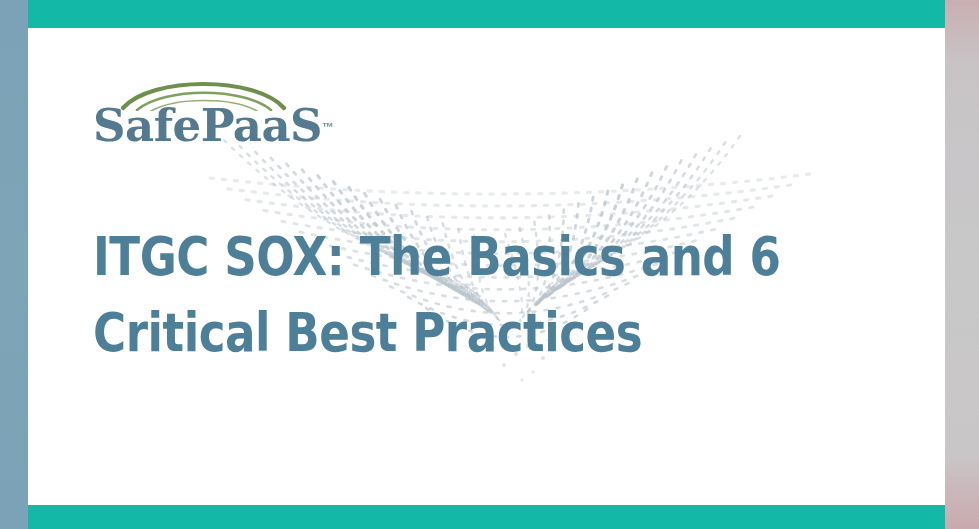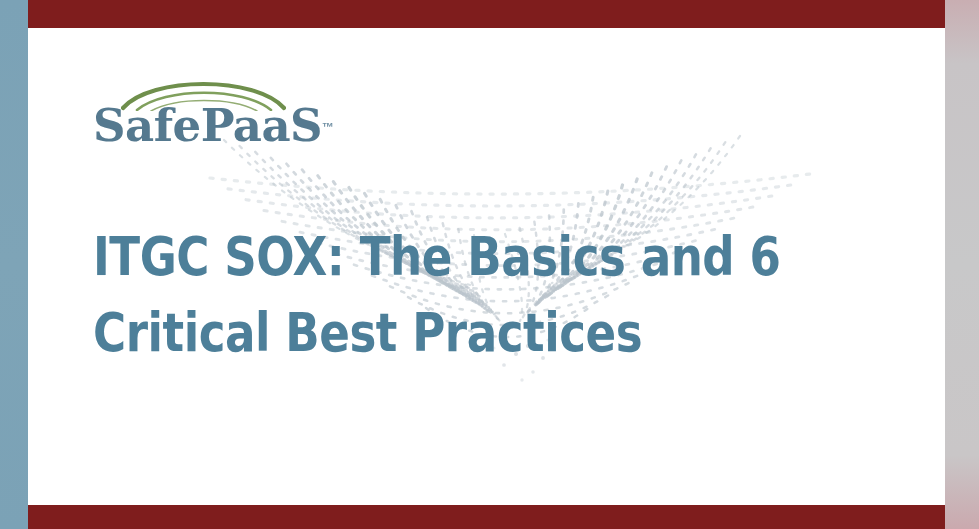--- a/index.html
+++ b/index.html
@@ -12,21 +12,21 @@
     height: 529px;
     overflow: hidden;
     font-family: "Liberation Sans", sans-serif;
   }
 
   
   #banner {
     position: relative;
     width: 979px;
     height: 529px;
-    background: #7f1d1d;
+    background: #14b8a6;
     overflow: hidden;
   }
 
   
   .grad-bar {
     position: absolute;
     left: 0;
     width: 979px;
     height: 28px;
     background: linear-gradient(

